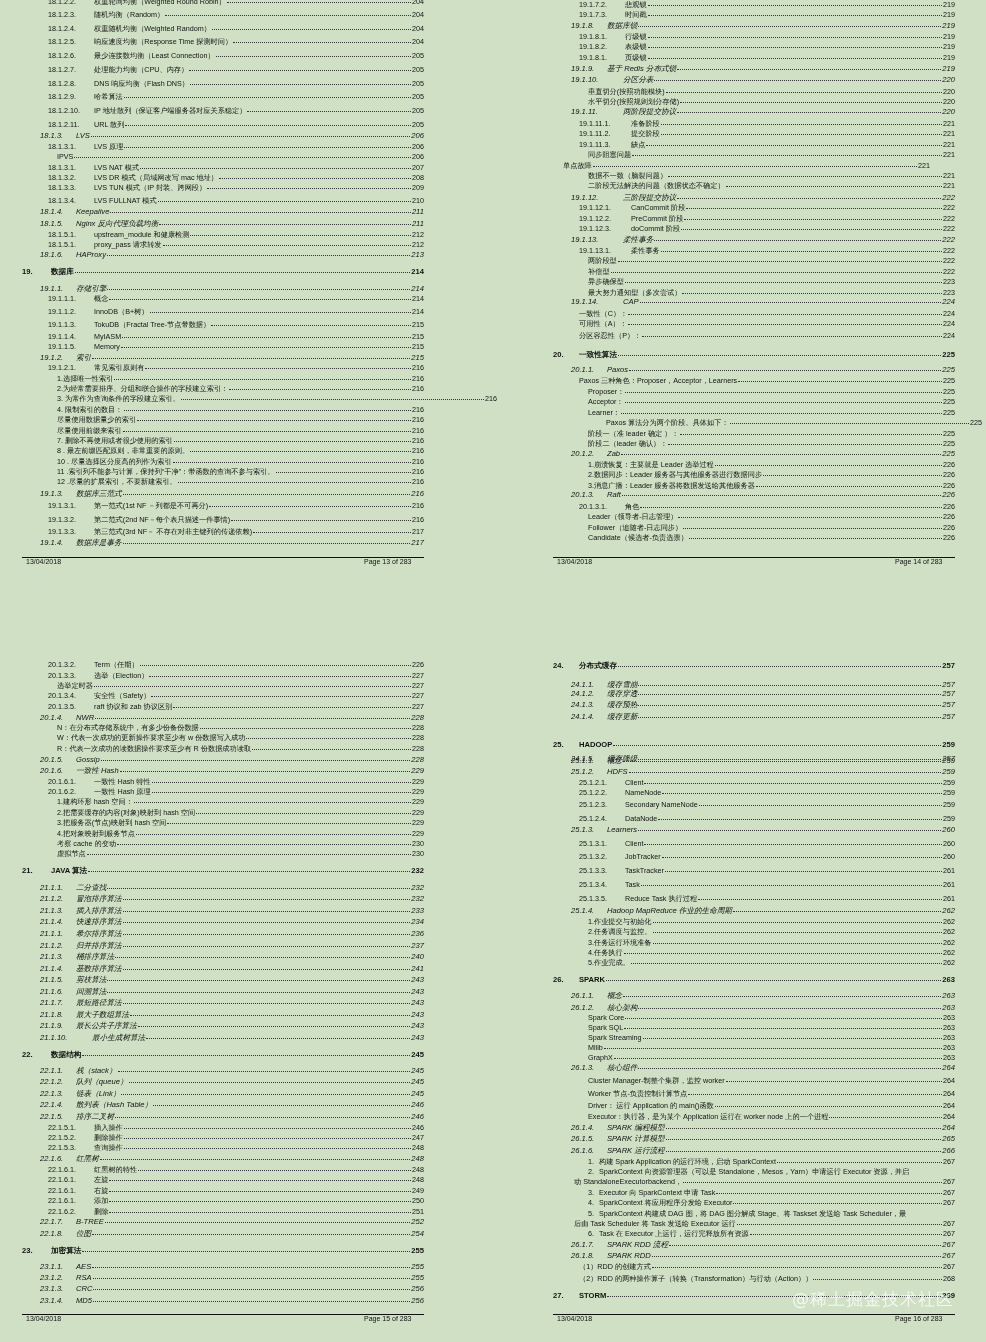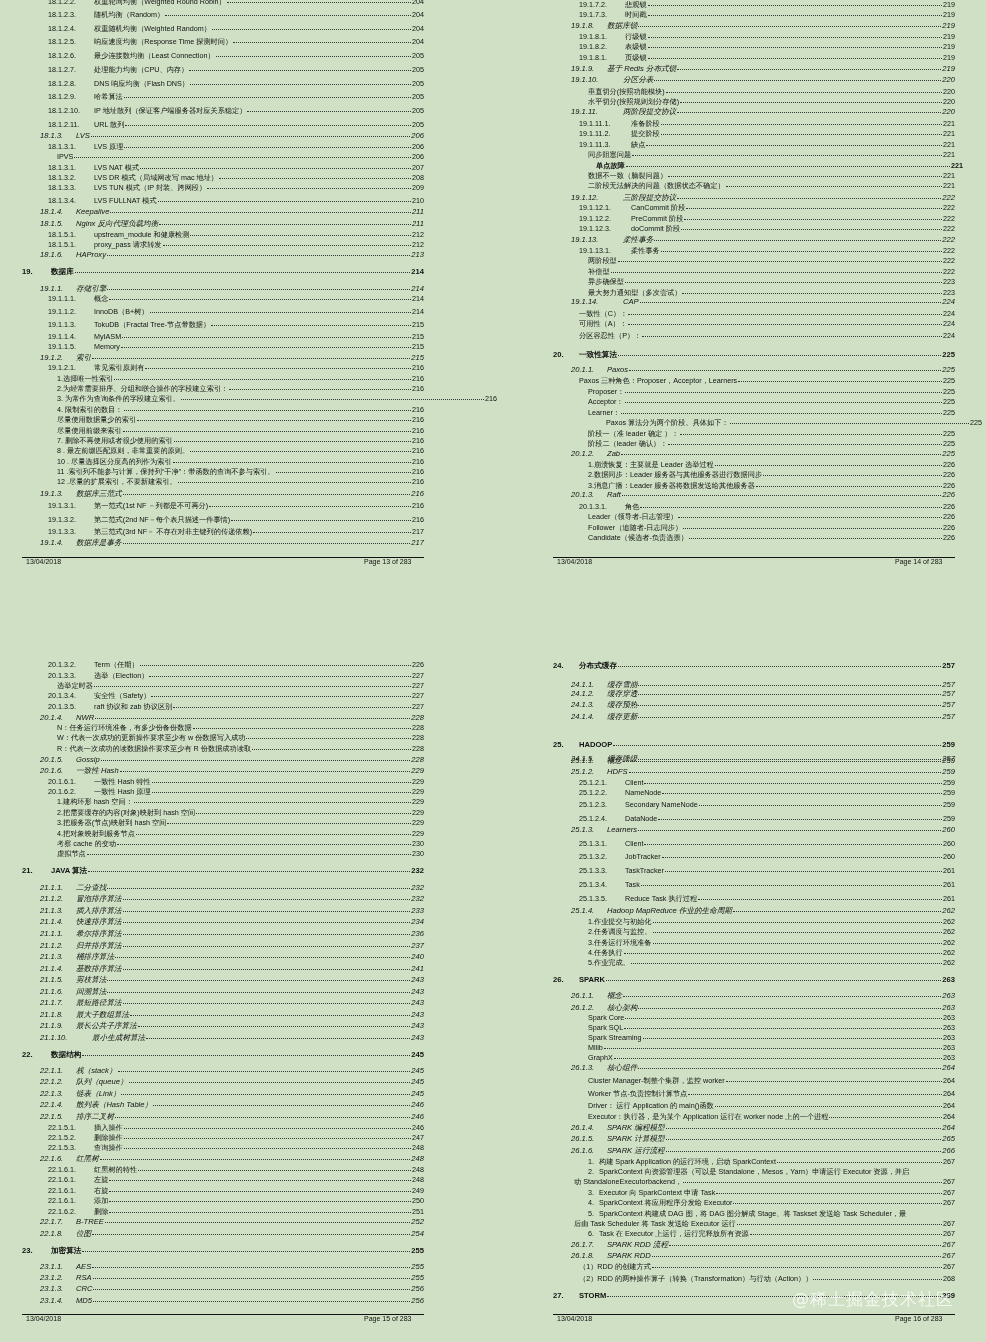--- a/index.html
+++ b/index.html
@@ -436,21 +436,21 @@
         <span class="title">缺点</span>
         <span class="dots"></span>
         <span class="pg">221</span>
       </div>
       <div class="toc-row lvl-txt" style="left: 588px; top: 150px; width: 367px;">
         <span class="num"></span>
         <span class="title">同步阻塞问题</span>
         <span class="dots"></span>
         <span class="pg">221</span>
       </div>
-      <div class="toc-row lvl-txt" style="left: 596px; top: 161px; width: 367px; font-weight: bold;">
+      <div class="toc-row lvl-txt" style="left: 563px; top: 161px; width: 367px;">
         <span class="num"></span>
         <span class="title">单点故障</span>
         <span class="dots"></span>
         <span class="pg">221</span>
       </div>
       <div class="toc-row lvl-txt" style="left: 588px; top: 171px; width: 367px;">
         <span class="num"></span>
         <span class="title">数据不一致（脑裂问题）</span>
         <span class="dots"></span>
         <span class="pg">221</span>
@@ -684,21 +684,21 @@
         <span class="pg">227</span>
       </div>
       <div class="toc-row lvl-h2" style="left: 40px; top: 713px; width: 384px;">
         <span class="num">20.1.4.</span>
         <span class="title">NWR</span>
         <span class="dots"></span>
         <span class="pg">228</span>
       </div>
       <div class="toc-row lvl-txt" style="left: 57px; top: 723px; width: 367px;">
         <span class="num"></span>
-        <span class="title">N：任务运行环境准备，有多少份备份数据</span>
+        <span class="title">N：在分布式存储系统中，有多少份备份数据</span>
         <span class="dots"></span>
         <span class="pg">228</span>
       </div>
       <div class="toc-row lvl-txt" style="left: 57px; top: 733px; width: 367px;">
         <span class="num"></span>
         <span class="title">W：代表一次成功的更新操作要求至少有 w 份数据写入成功</span>
         <span class="dots"></span>
         <span class="pg">228</span>
       </div>
       <div class="toc-row lvl-txt" style="left: 57px; top: 744px; width: 367px;">

